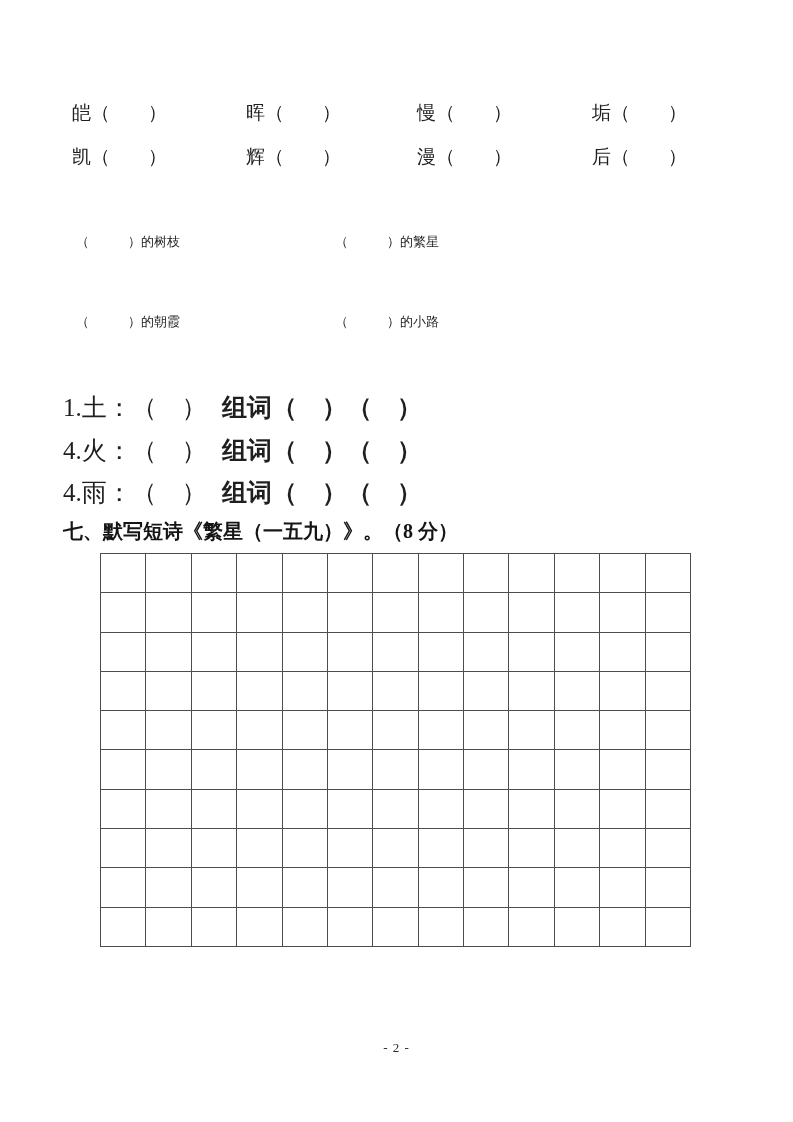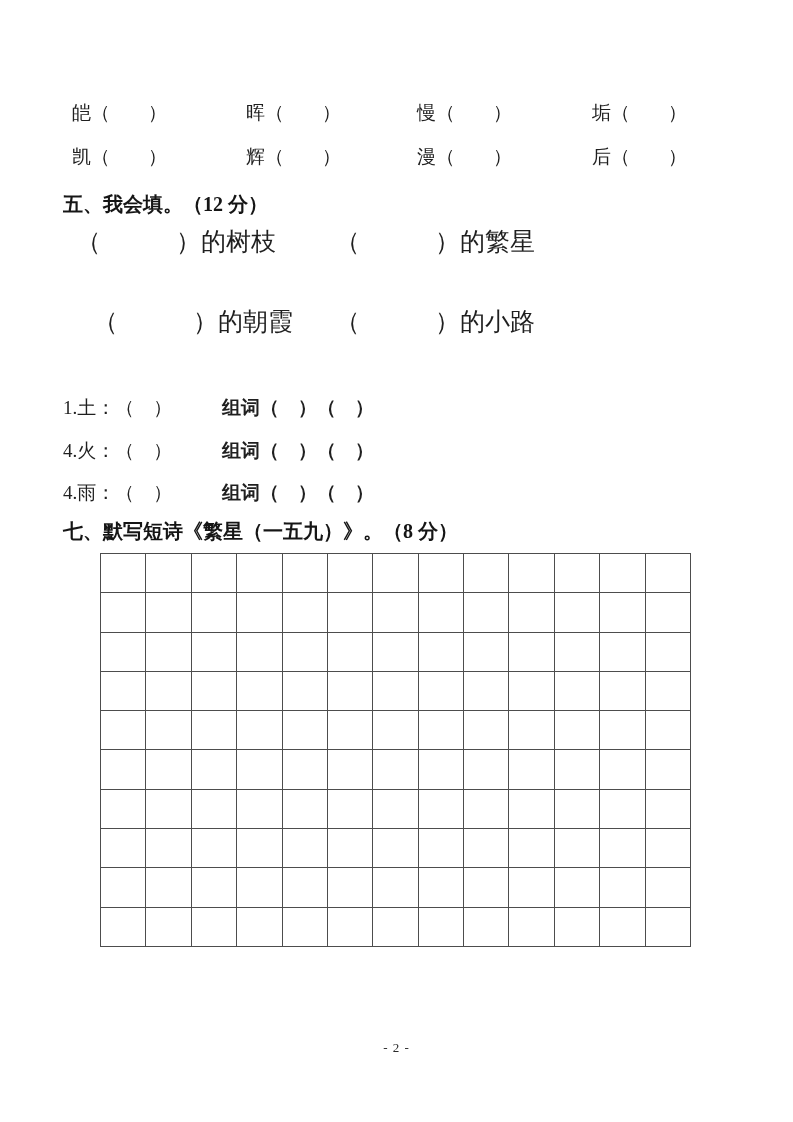--- a/index.html
+++ b/index.html
@@ -13,23 +13,23 @@
     overflow:hidden;
   }
   .word-row{position:absolute;left:72px;width:660px;height:26px;font-size:19px;line-height:26px;}
   .word-row .wg{position:absolute;top:0;white-space:pre;}
   .sec-heading{
     position:absolute;left:63px;
     font-size:20px;font-weight:bold;
     line-height:26px;white-space:pre;
     color:#151515;
   }
-  .blank-row{position:absolute;left:76px;width:650px;height:26px;font-size:25px;line-height:26px;}
+  .blank-row{position:absolute;left:76px;width:650px;height:26px;font-size:13px;line-height:26px;}
   .blank-row .bg{position:absolute;top:0;white-space:pre;}
-  .radical-row{position:absolute;left:63px;width:650px;height:26px;font-size:19px;line-height:26px;}
+  .radical-row{position:absolute;left:63px;width:650px;height:26px;font-size:25px;line-height:26px;}
   .radical-row .left-part{position:absolute;left:0;top:0;white-space:pre;}
   .radical-row .right-part{position:absolute;left:159px;top:0;white-space:pre;font-weight:bold;}
   .answer-grid{
     position:absolute;
     left:100px;top:553px;
     width:591px;height:394px;
     display:grid;
     border-top:1px solid #4d4d4d;
     border-left:1px solid #4d4d4d;
     box-sizing:border-box;
@@ -56,27 +56,26 @@
     <span class="wg" style="left:345px">慢（　　）</span>
     <span class="wg" style="left:520px">垢（　　）</span>
   </div>
   <div class="word-row" style="top:144px">
     <span class="wg" style="left:0px">凯（　　）</span>
     <span class="wg" style="left:174px">辉（　　）</span>
     <span class="wg" style="left:345px">漫（　　）</span>
     <span class="wg" style="left:520px">后（　　）</span>
   </div>
 
-  <div class="sec-heading" style="top:191px">五、我会填。（12 分）</div>
   <div class="blank-row" style="top:229px">
     <span class="bg" style="left:0px">（　　　）的树枝</span>
     <span class="bg" style="left:259px">（　　　）的繁星</span>
   </div>
   <div class="blank-row" style="top:309px">
-    <span class="bg" style="left:17px">（　　　）的朝霞</span>
+    <span class="bg" style="left:0px">（　　　）的朝霞</span>
     <span class="bg" style="left:259px">（　　　）的小路</span>
   </div>
 
   <div class="radical-row" style="top:395px">
     <span class="left-part">1.土：（　）</span>
     <span class="right-part">组词（　）（　）</span>
   </div>
   <div class="radical-row" style="top:438px">
     <span class="left-part">4.火：（　）</span>
     <span class="right-part">组词（　）（　）</span>

